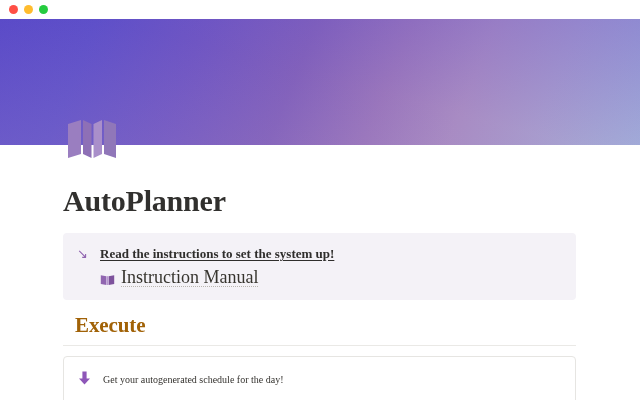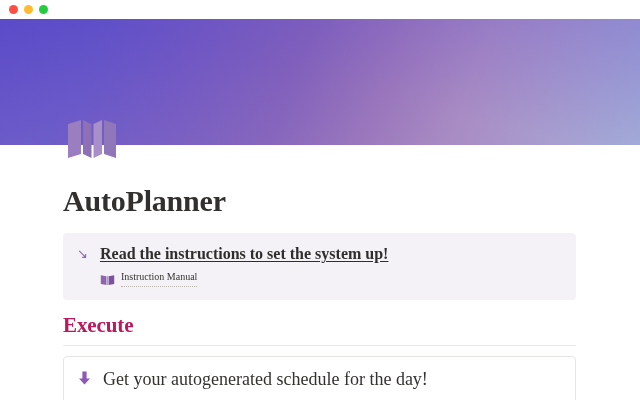--- a/index.html
+++ b/index.html
@@ -96,56 +96,56 @@
     flex:0 0 auto;
     width:16px;
     font-family:"DejaVu Sans", sans-serif;
     font-size:13px;
     line-height:17px;
     color:#9065b0;
     text-align:left;
   }
   .callout-heading {
     font-family:"Liberation Serif", serif;
-    font-size:16px;
+    font-size:13px;
     font-weight:bold;
     color:#2f2e2c;
     line-height:17px;
     text-decoration:underline;
     text-underline-offset:2px;
     margin-left:7px;
   }
   .sub-row {
     display:flex;
     align-items:center;
     margin-top:7px;
     margin-left:23px;
   }
   .book-icon {
     flex:0 0 auto;
     width:15px; height:12px;
     margin-right:6px;
   }
   .page-link {
     font-family:"Liberation Serif", serif;
-    font-size:10px;
+    font-size:18px;
     color:#37352f;
     line-height:16px;
     border-bottom:1px dotted #b9b6b0;
     padding-bottom:1px;
   }
 
   
   .section-heading {
     position:absolute;
-    left:63px; top:170px;
+    left:75px; top:170px;
     font-family:"Liberation Serif", serif;
     font-size:21px;
     font-weight:bold;
-    color:#be185d;
+    color:#a16207;
     line-height:1;
     letter-spacing:-0.1px;
   }
   .section-divider {
     position:absolute;
     left:63px; top:200px;
     width:513px; height:1px;
     background:#eae9e6;
   }
 
@@ -163,21 +163,21 @@
   .exec-icon {
     flex:0 0 auto;
     width:16px;
     font-family:"DejaVu Sans", sans-serif;
     font-size:13px;
     line-height:17px;
     color:#8e56b8;
   }
   .exec-text {
     font-family:"Liberation Serif", serif;
-    font-size:18px;
+    font-size:10px;
     color:#34322e;
     line-height:17px;
     margin-left:9px;
   }
 </style>
 </head>
 <body>
 
 <div class="titlebar">
   <span class="dot dot-close"></span>

